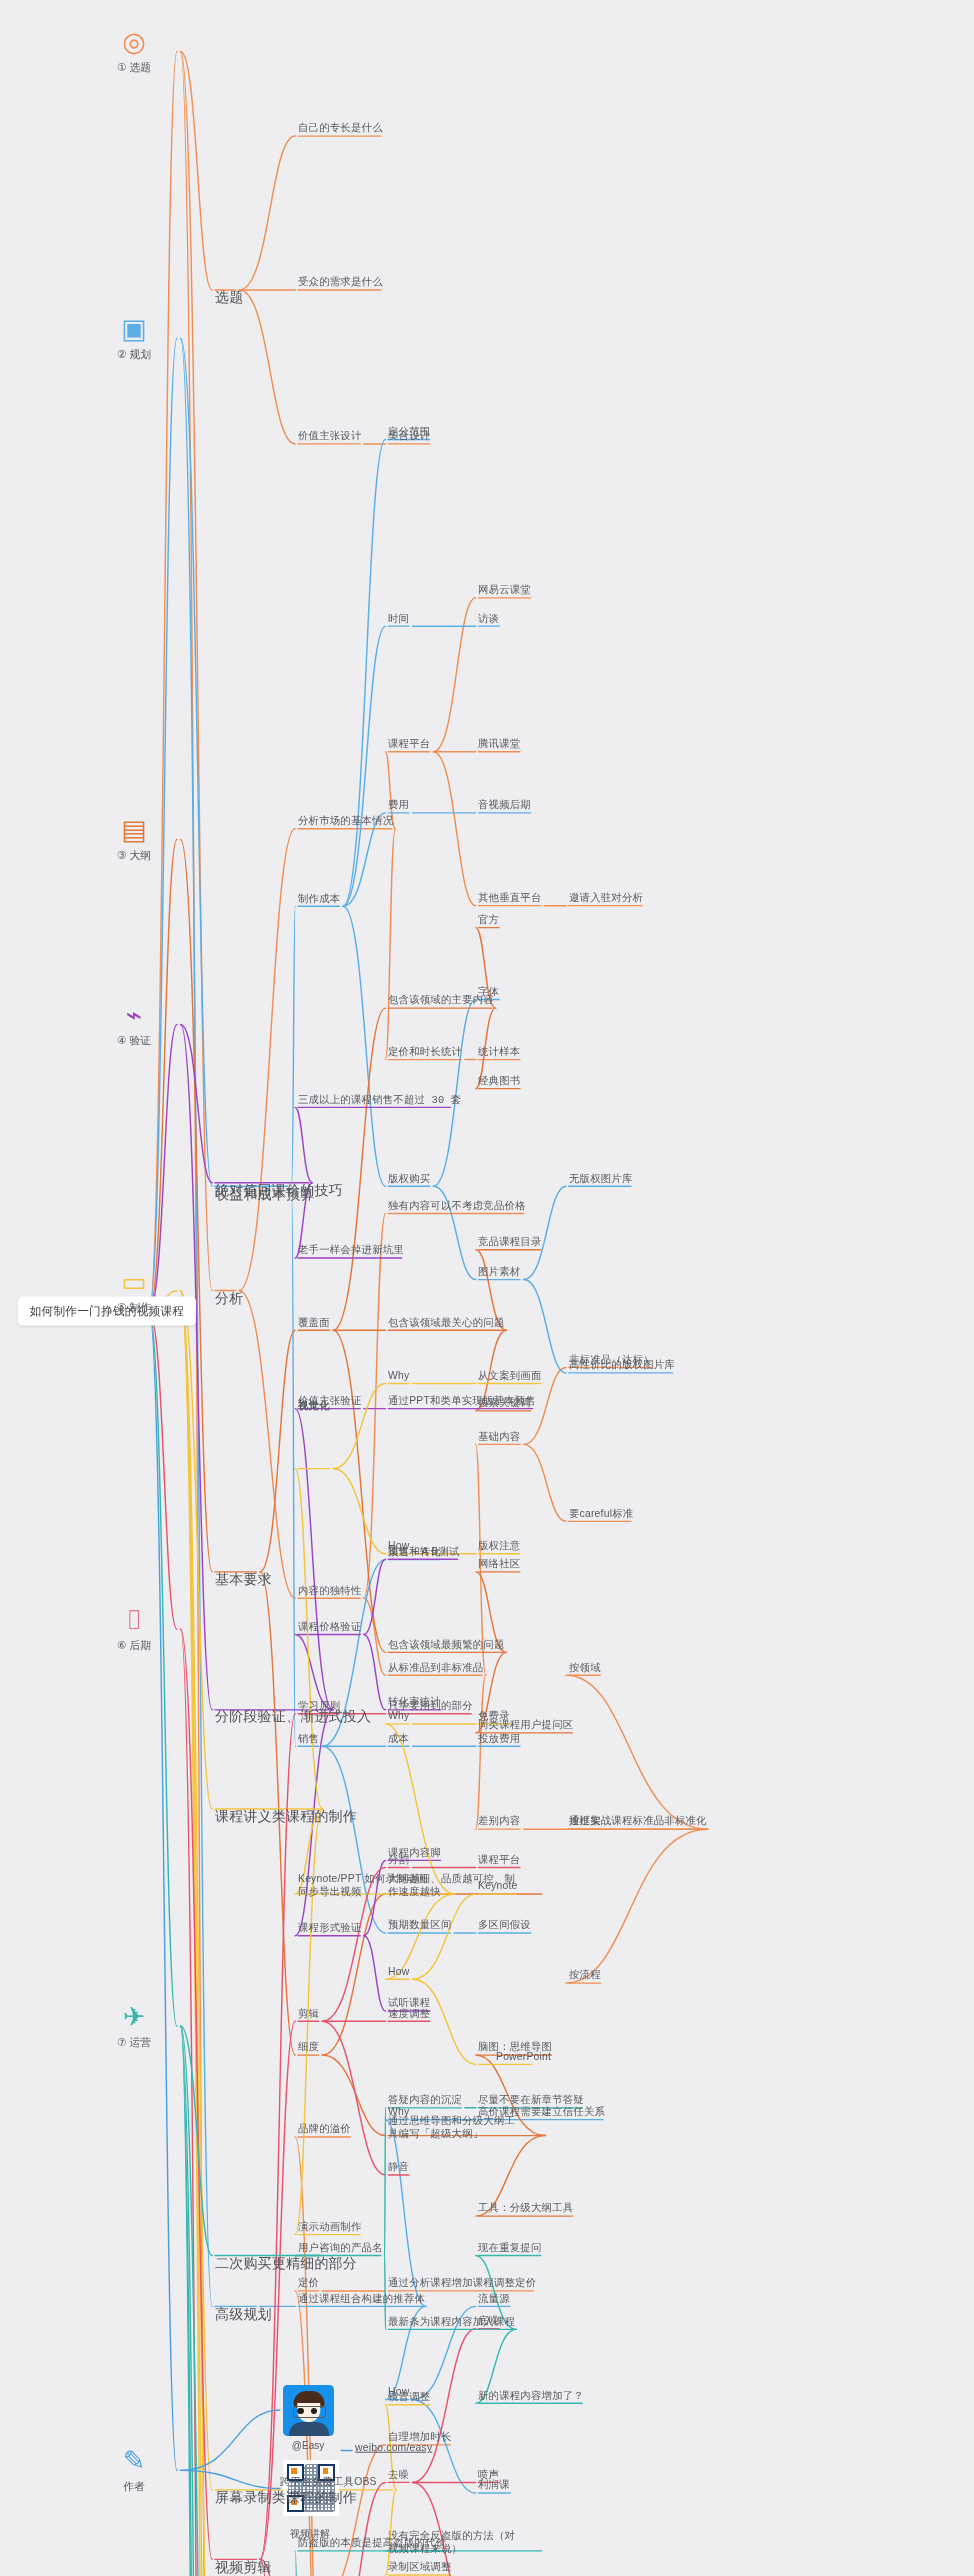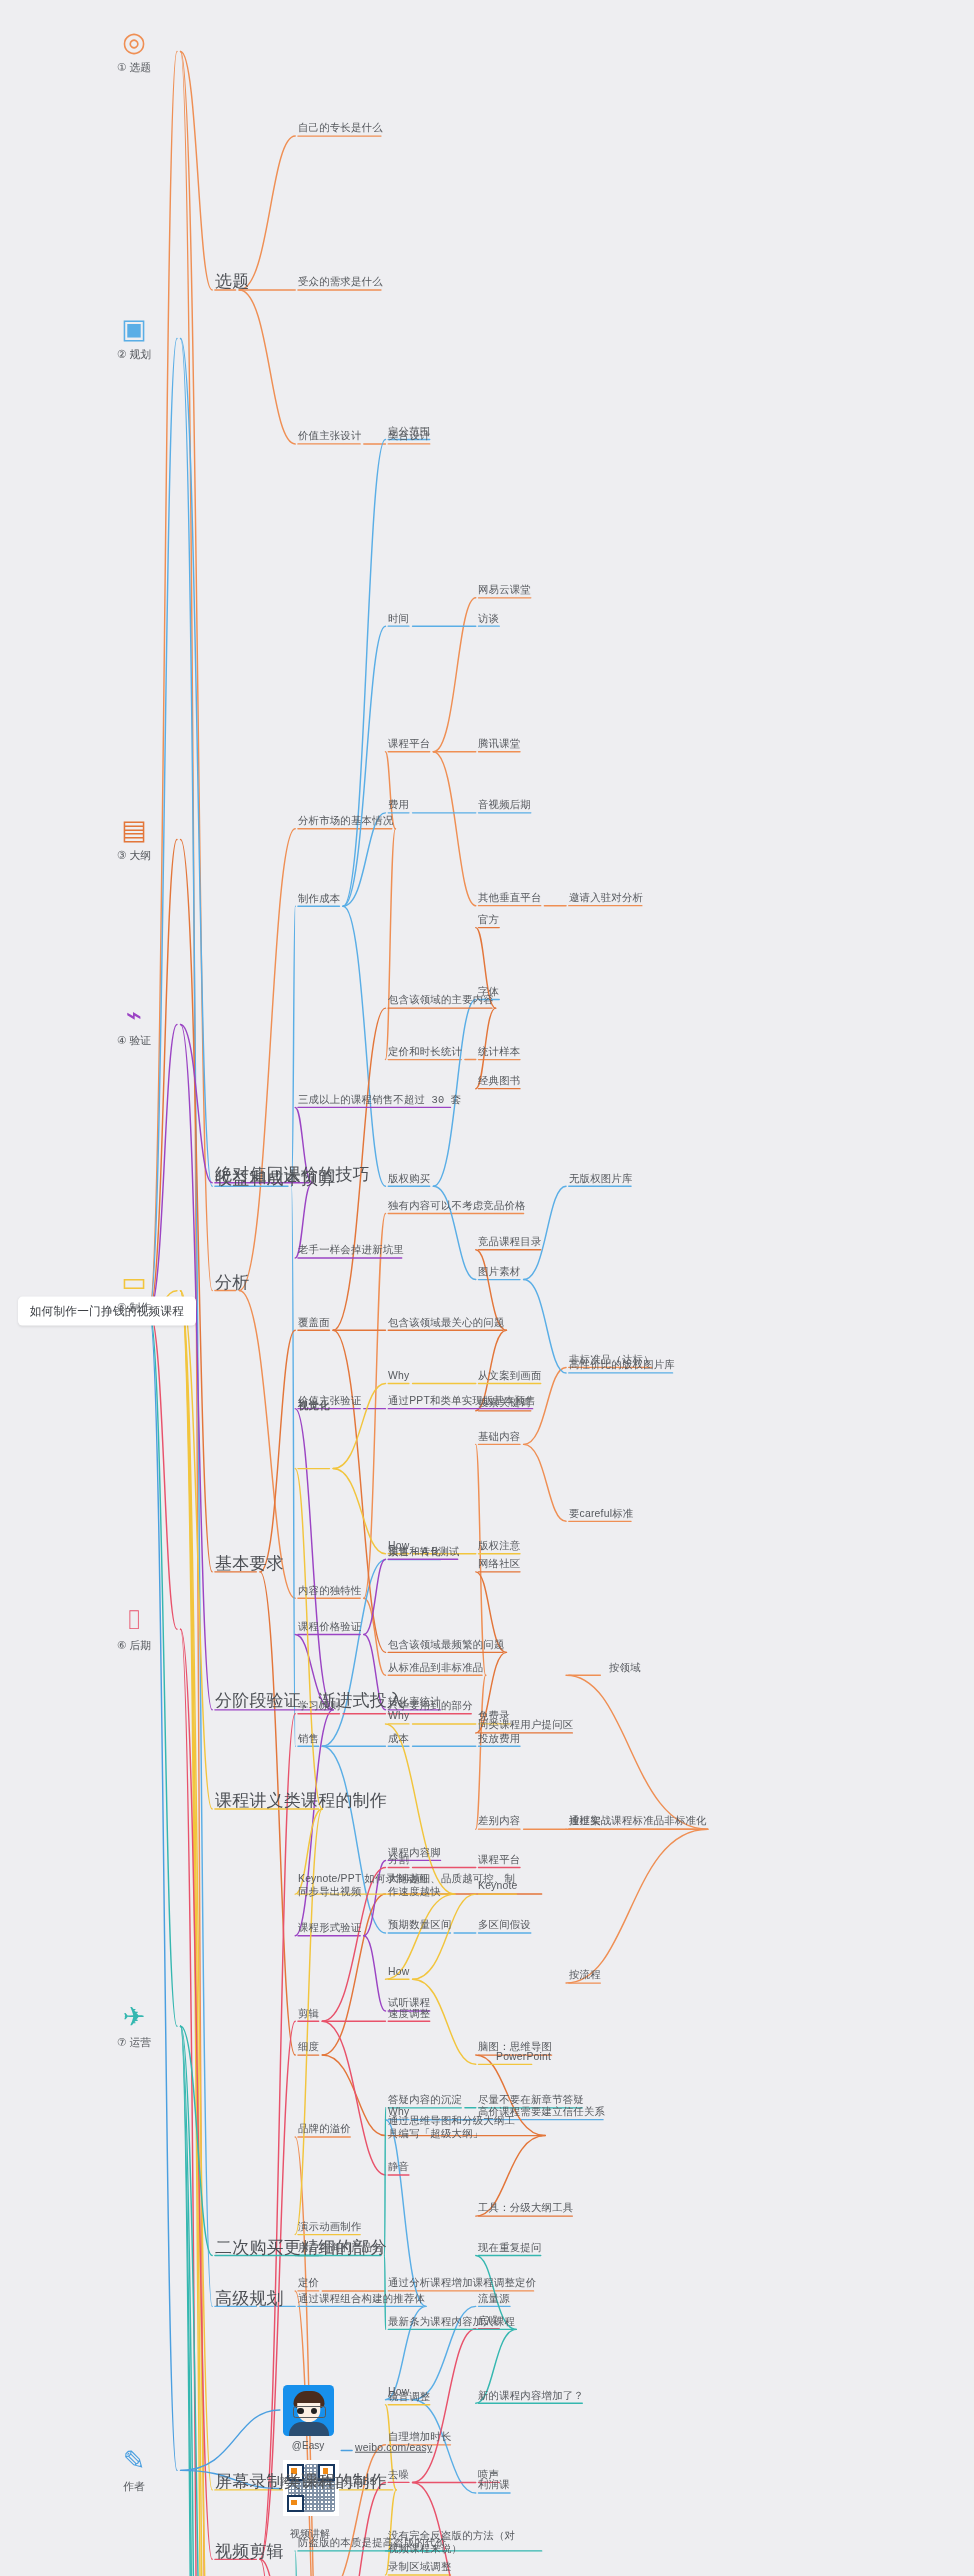--- a/index.html
+++ b/index.html
@@ -25,21 +25,21 @@
   .node.wrapped{white-space:normal;width:135px;}
   .root{
     background:#ffffff;
     border-radius:4.5px;
     padding:8.1px 11.7px;
     font-size:11.7px;
     color:#3d4045;
     box-shadow:0 0.9px 2.7px rgba(0,0,0,.09);
     font-weight:500;
   }
-  .branch-label{font-size:17px;color:#4d5055;}
+  .branch-label{font-size:14px;color:#4d5055;margin-top:15px;}
   .icon-node{
     position:absolute;transform:translate(-50%,-50%);
     text-align:center;width:81px;
   }
   .icon-node .glyph{display:block;font-size:27px;line-height:31px;}
   .icon-node .cap{display:block;font-size:10.8px;margin-top:2.7px;color:#55585d;}
   .avatar{
     position:absolute;width:51px;height:51px;border-radius:4.5px;
     background:#1790ec;overflow:hidden;
   }
@@ -586,21 +586,21 @@
     <div class="node" style="left: 388px; top: 1052px;">定价和时长统计</div>
     <div class="node" style="left: 478px; top: 1052px;">统计样本</div>
     <div class="node" style="left: 298px; top: 1591px;">内容的独特性</div>
     <div class="node" style="left: 388px; top: 1206px;">独有内容可以不考虑竞品价格</div>
     <div class="node" style="left: 388px; top: 1668px;">从标准品到非标准品</div>
     <div class="node" style="left: 478px; top: 1437px;">基础内容</div>
     <div class="node" style="left: 569px; top: 1360px;">非标准品（达标）</div>
     <div class="node" style="left: 569px; top: 1514px;">要careful标准</div>
     <div class="node" style="left: 478px; top: 1821px;">差别内容</div>
     <div class="node" style="left: 569px; top: 1821px;">通过实战课程标准品非标准化</div>
-    <div class="node" style="left: 569px; top: 1668px; margin-left: 40px;">按领域</div>
+    <div class="node" style="left: 569px; top: 1668px;">按领域</div>
     <div class="node" style="left: 569px; top: 1821px;">按框架</div>
     <div class="node" style="left: 569px; top: 1975px;">按流程</div>
     <div class="node" style="left: 298px; top: 2129px;">品牌的溢价</div>
     <div class="node" style="left: 298px; top: 2283px;">定价</div>
     <div class="node" style="left: 388px; top: 2283px;">通过分析课程增加课程调整定价</div>
     <div class="node" style="left: 388px; top: 2437px;">自理增加时长</div>
     <div class="node branch-label" style="left: 215px; top: 1179px;">收益和成本预算</div>
     <div class="node" style="left: 298px; top: 899px;">制作成本</div>
     <div class="node" style="left: 388px; top: 432px;">定分范围</div>
     <div class="node" style="left: 388px; top: 619px;">时间</div>

